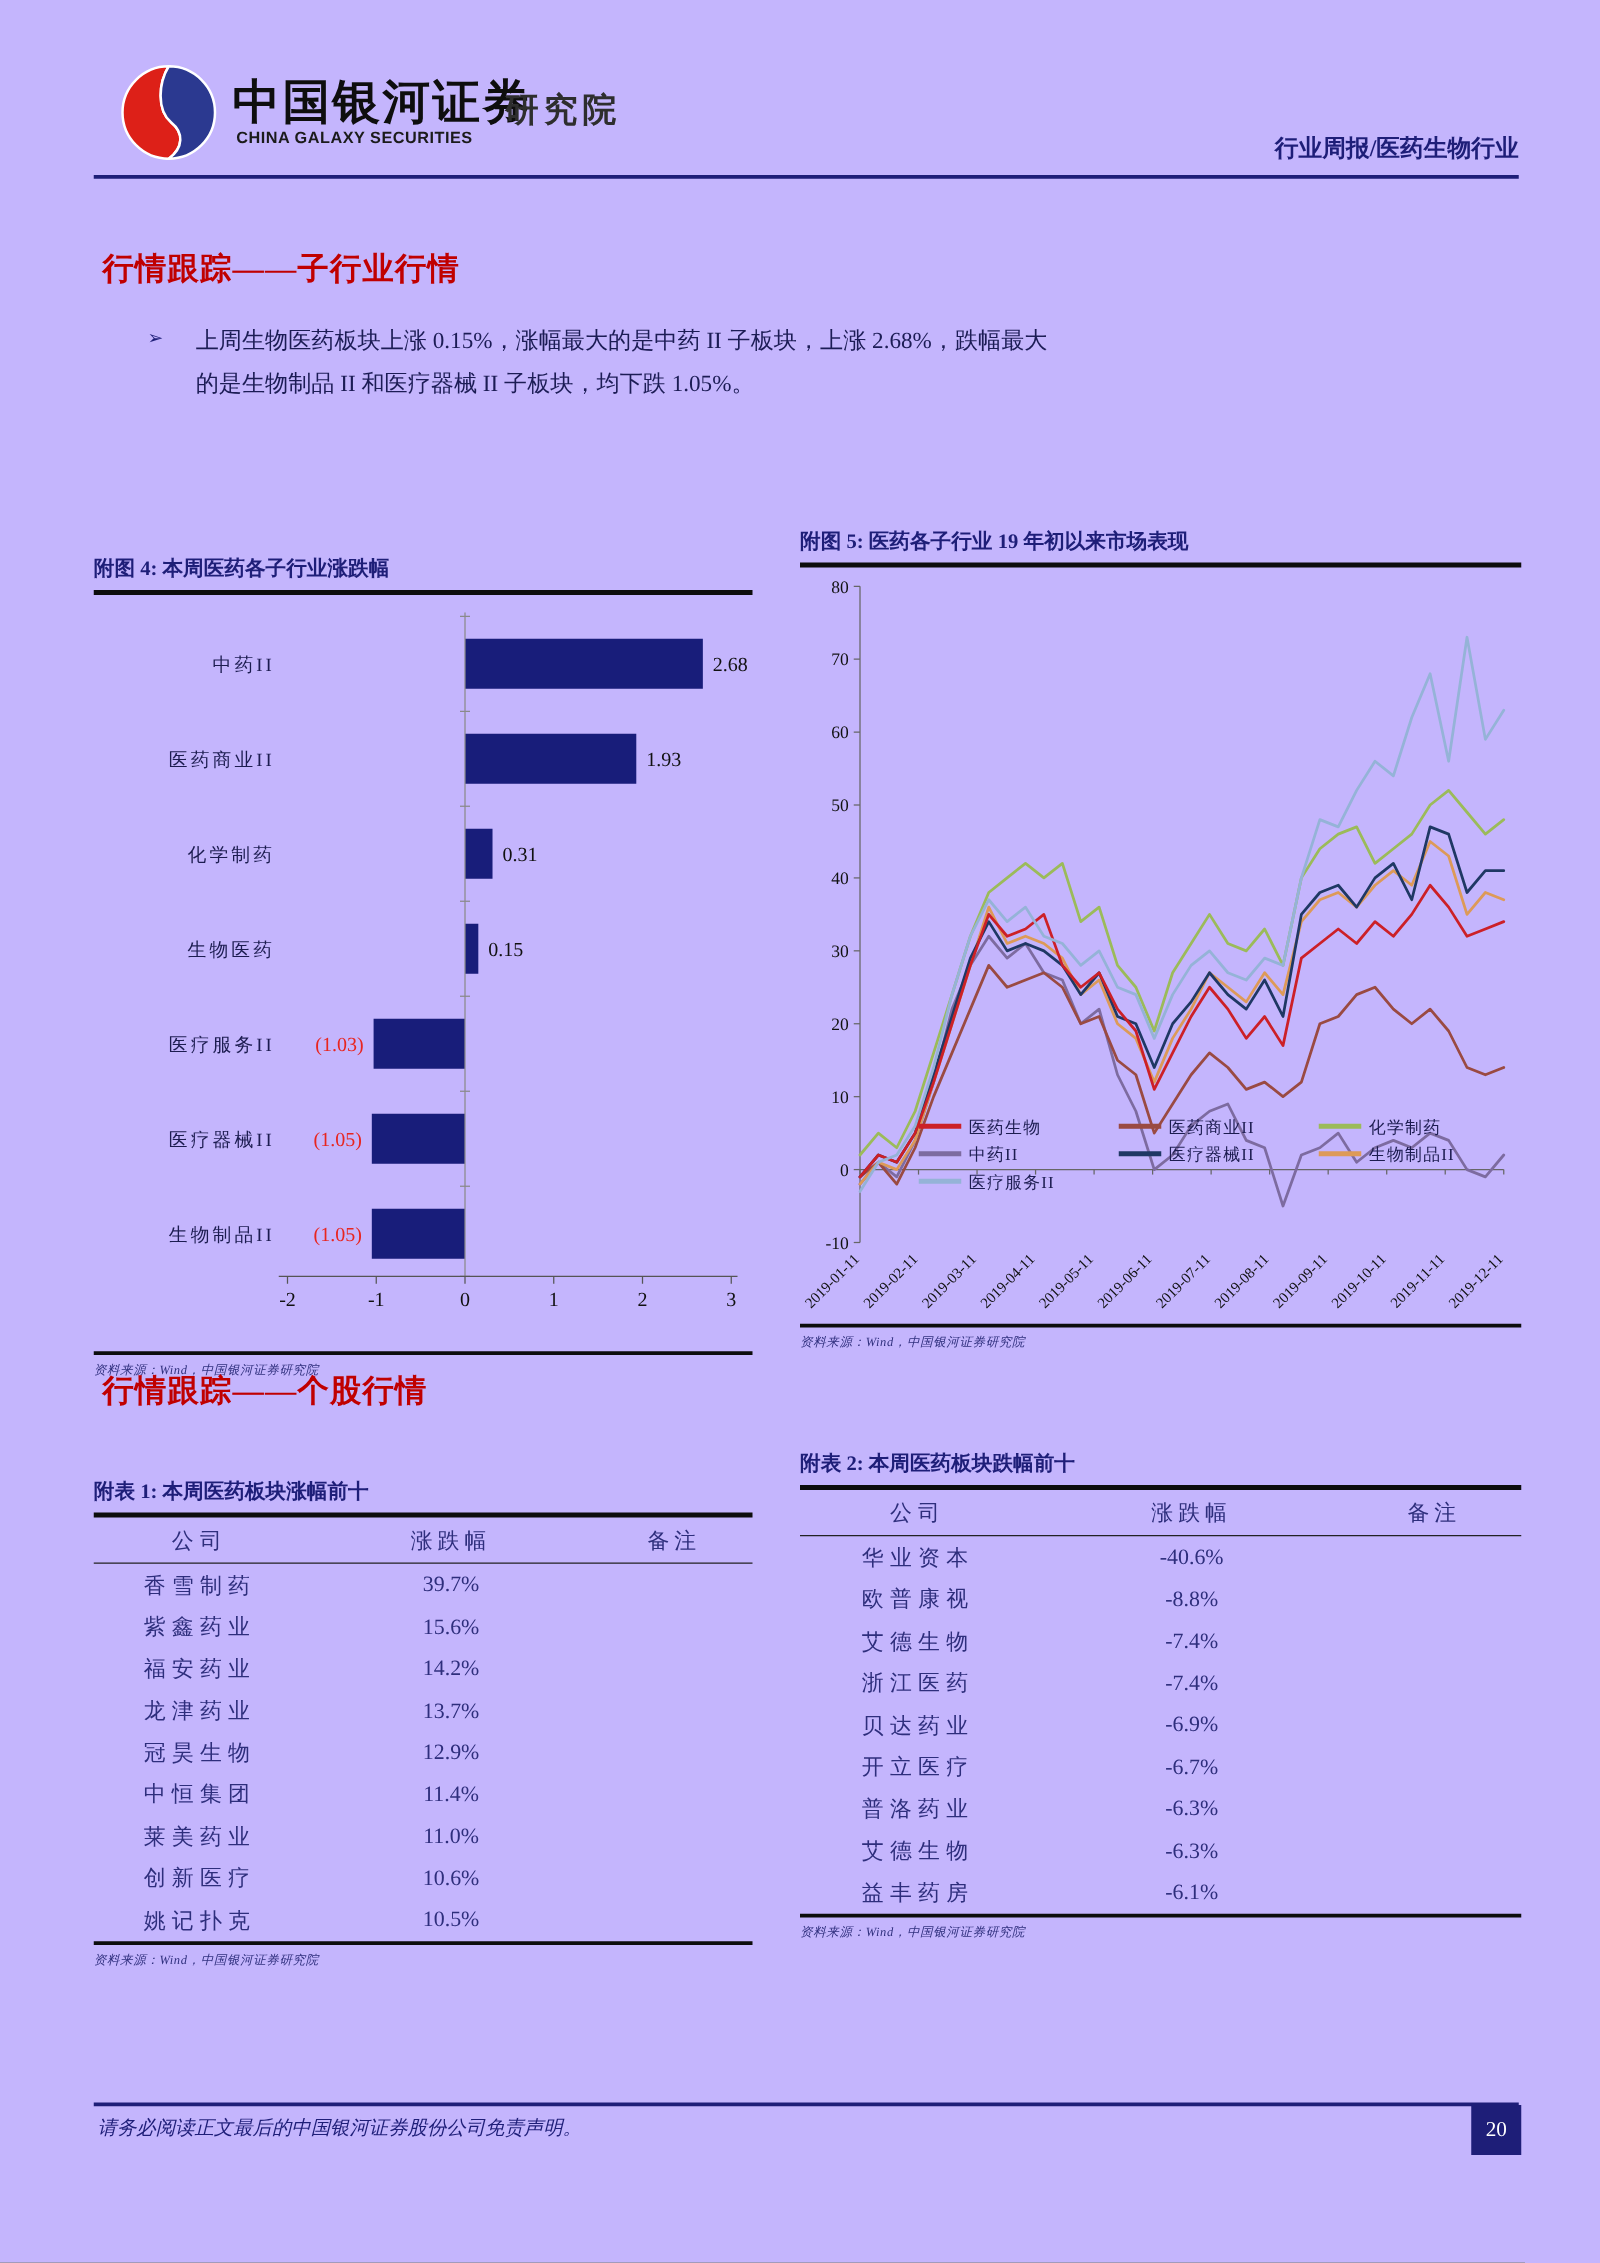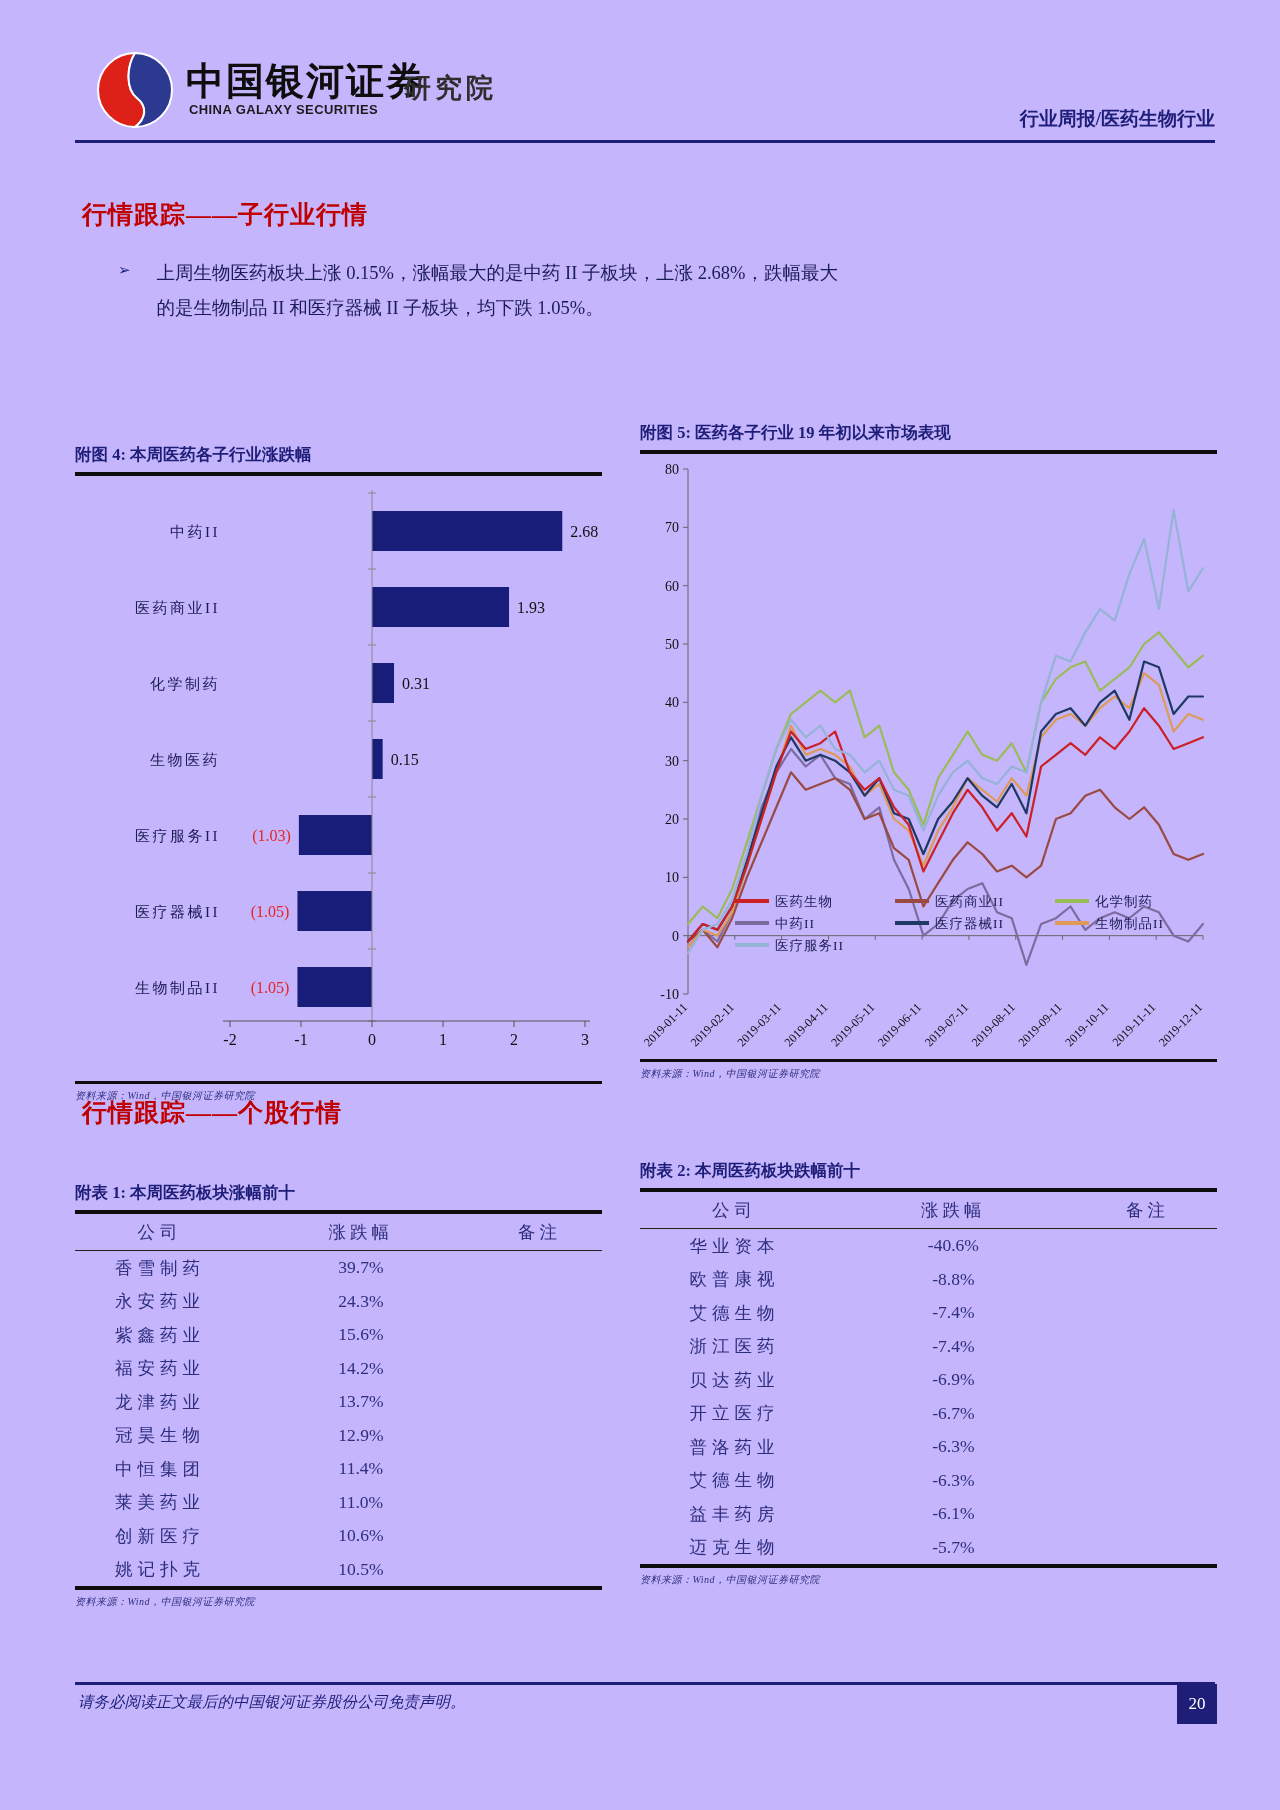--- a/index.html
+++ b/index.html
@@ -205,25 +205,20 @@
           <span class="tcell c1">涨跌幅</span>
           <span class="tcell c2">备注</span>
         </div>
         <div class="rule-thin"></div>
         <div class="trow">
           <span class="tcell c0">香雪制药</span>
           <span class="tcell c1">39.7%</span>
           <span class="tcell c2"></span>
         </div>
         <div class="trow">
-          <span class="tcell c0">永安药业</span>
-          <span class="tcell c1">24.3%</span>
-          <span class="tcell c2"></span>
-        </div>
-        <div class="trow">
           <span class="tcell c0">紫鑫药业</span>
           <span class="tcell c1">15.6%</span>
           <span class="tcell c2"></span>
         </div>
         <div class="trow">
           <span class="tcell c0">福安药业</span>
           <span class="tcell c1">14.2%</span>
           <span class="tcell c2"></span>
         </div>
         <div class="trow">
@@ -309,25 +304,20 @@
         <div class="trow">
           <span class="tcell c0">艾德生物</span>
           <span class="tcell c1">-6.3%</span>
           <span class="tcell c2"></span>
         </div>
         <div class="trow">
           <span class="tcell c0">益丰药房</span>
           <span class="tcell c1">-6.1%</span>
           <span class="tcell c2"></span>
         </div>
-        <div class="trow">
-          <span class="tcell c0">迈克生物</span>
-          <span class="tcell c1">-5.7%</span>
-          <span class="tcell c2"></span>
-        </div>
       </div>
     <div class="rule-thick"></div>
     <div class="src">资料来源：Wind，中国银河证券研究院</div>
   </div>
 
   <div class="abs footer-rule"></div>
   <div class="abs disclaimer">请务必阅读正文最后的中国银河证券股份公司免责声明。</div>
   <div class="abs page-badge">20</div>
 
 </div>

